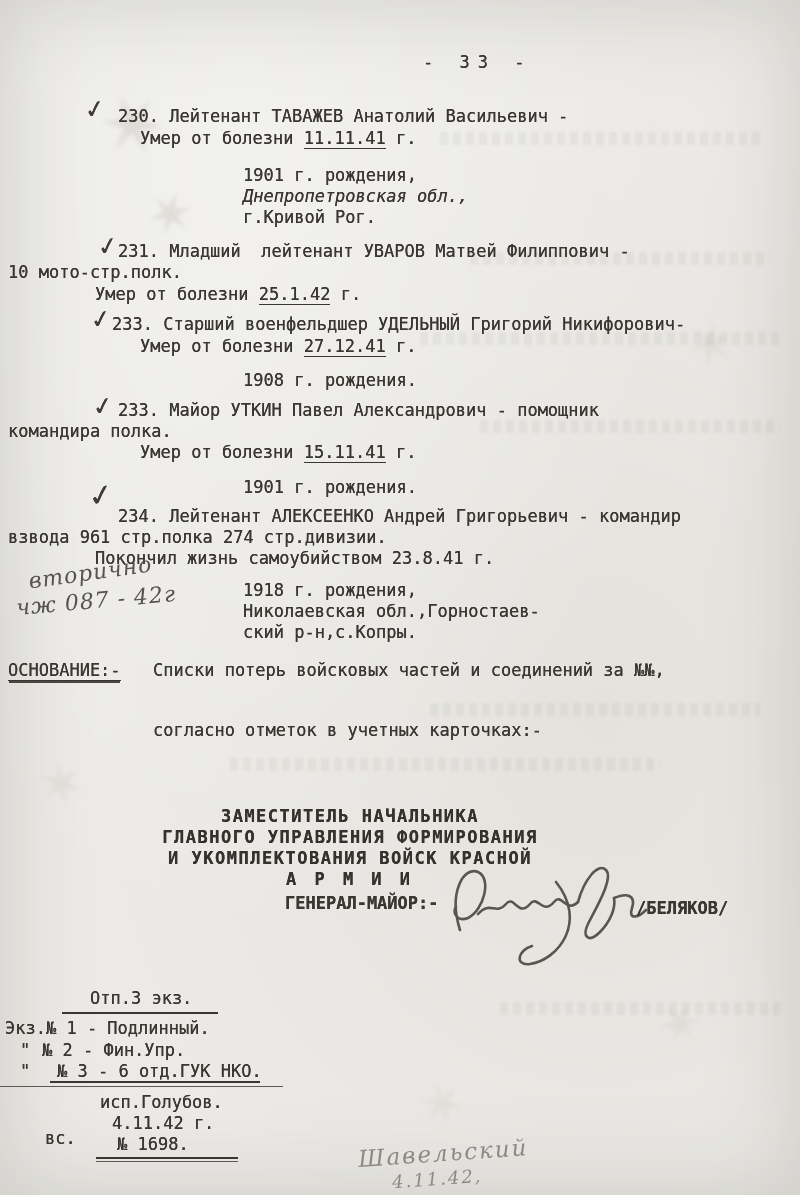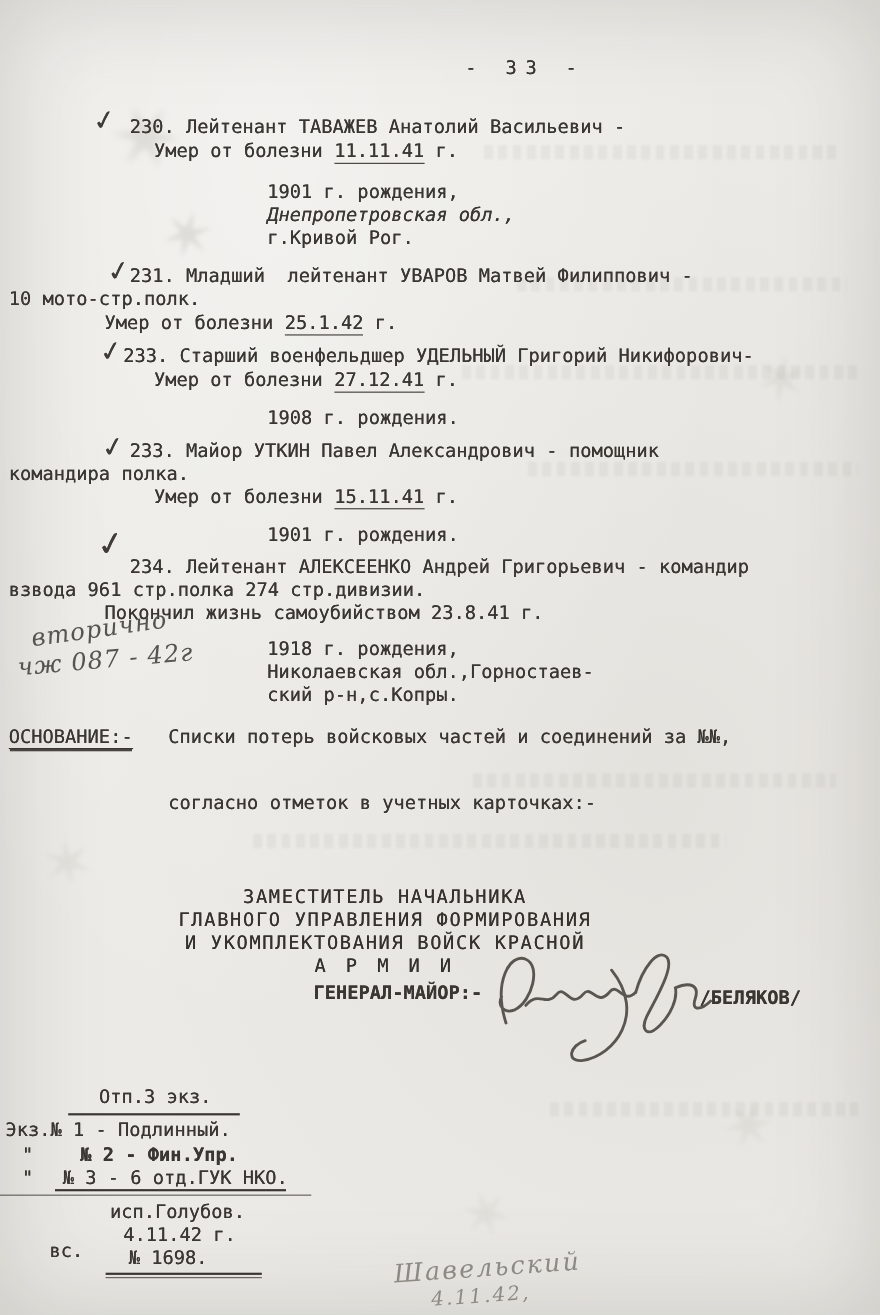--- a/index.html
+++ b/index.html
@@ -27,21 +27,21 @@
   .rule{position:absolute;background:#3a3733;height:2px;}
   .rule.thin{height:1.2px;opacity:.8;}
   .dbl-u{border-bottom:1.6px solid currentColor;box-shadow:0 3px 0 -1px #4a4743;}
   .blob{position:absolute;color:#bdbab2;opacity:.35;filter:blur(2px);
         font-size:70px;pointer-events:none;}
   .ghost{position:absolute;height:13px;filter:blur(1.2px);opacity:.55;
          background:repeating-linear-gradient(90deg, rgba(118,113,105,.14) 0 8px, transparent 8px 13px);
          pointer-events:none;}
   .sigpath{position:absolute;}
   .center-block{position:absolute;text-align:center;white-space:pre;
-        font-size:17px;line-height:21px;letter-spacing:1.5px;font-weight:normal;
+        font-size:17px;line-height:21px;letter-spacing:1.5px;font-weight:bold;
         color:#35322e;text-shadow:0 0 .6px currentColor;}
 </style>
 </head>
 <body>
 
 <div class="page">
 
   <div class="blob" style="left:110px;top:80px;transform:rotate(-25deg) scale(1.4);">✶</div>
   <div class="blob" style="left:150px;top:170px;transform:rotate(15deg);">✶</div>
   <div class="blob" style="left:690px;top:300px;transform:rotate(10deg);opacity:.22;">✶</div>
@@ -112,21 +112,21 @@
       <path d="M118,30 C150,70 120,108 92,112 C76,114 80,98 94,94"></path>
     </g>
   </svg>
   <div class="line" style="left:636px;top:898px;font-weight:bold;">/БЕЛЯКОВ/</div>
 
   <div class="line" style="left:90px;top:988px;">Отп.3 экз.</div>
   <div class="rule" style="left:62px;top:1012px;width:156px;"></div>
 
   <div class="line" style="left:5px;top:1018px;">Экз.№ 1 - Подлинный.</div>
   <div class="line" style="left:20px;top:1040px;">"</div>
-  <div class="line" style="left:73px;top:1040px;font-weight:bold;">№ 2 - Фин.Упр.</div>
+  <div class="line" style="left:42px;top:1040px;">№ 2 - Фин.Упр.</div>
   <div class="line" style="left:20px;top:1061px;">"</div>
   <div class="line" style="left:57px;top:1061px;">№ 3 - 6 отд.ГУК НКО.</div>
   <div class="rule" style="left:50px;top:1081px;width:210px;"></div>
   <div class="rule thin" style="left:0px;top:1086px;width:283px;"></div>
 
   <div class="line" style="left:100px;top:1092px;">исп.Голубов.</div>
   <div class="line" style="left:112px;top:1113px;">4.11.42 г.</div>
   <div class="line" style="left:45px;top:1128px;">вс.</div>
   <div class="line" style="left:117px;top:1134px;">№ 1698.</div>
   <div class="rule" style="left:96px;top:1157px;width:142px;height:2.4px;"></div>

